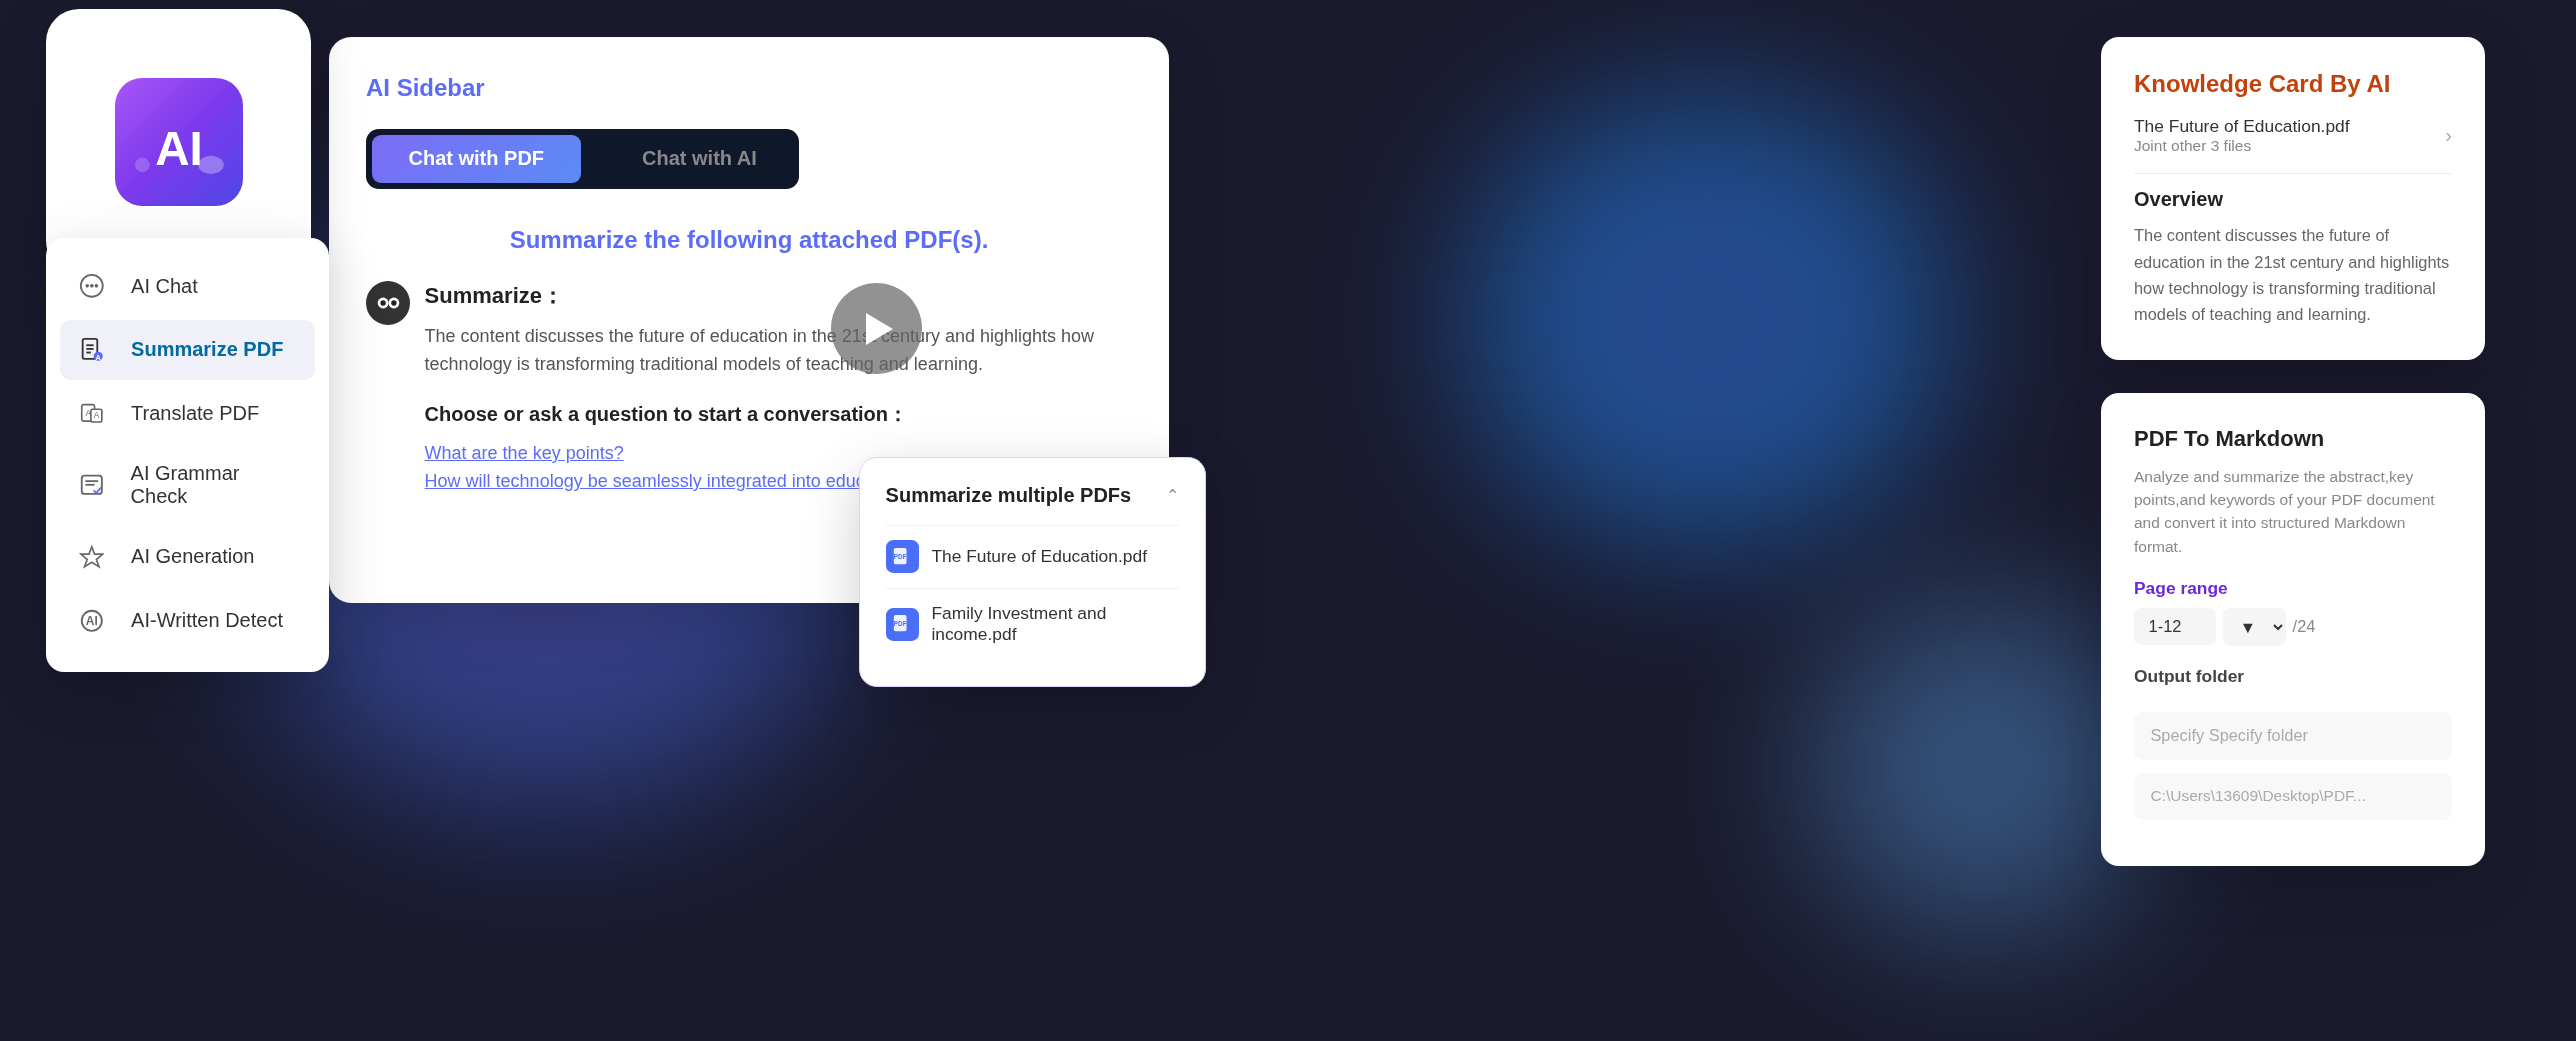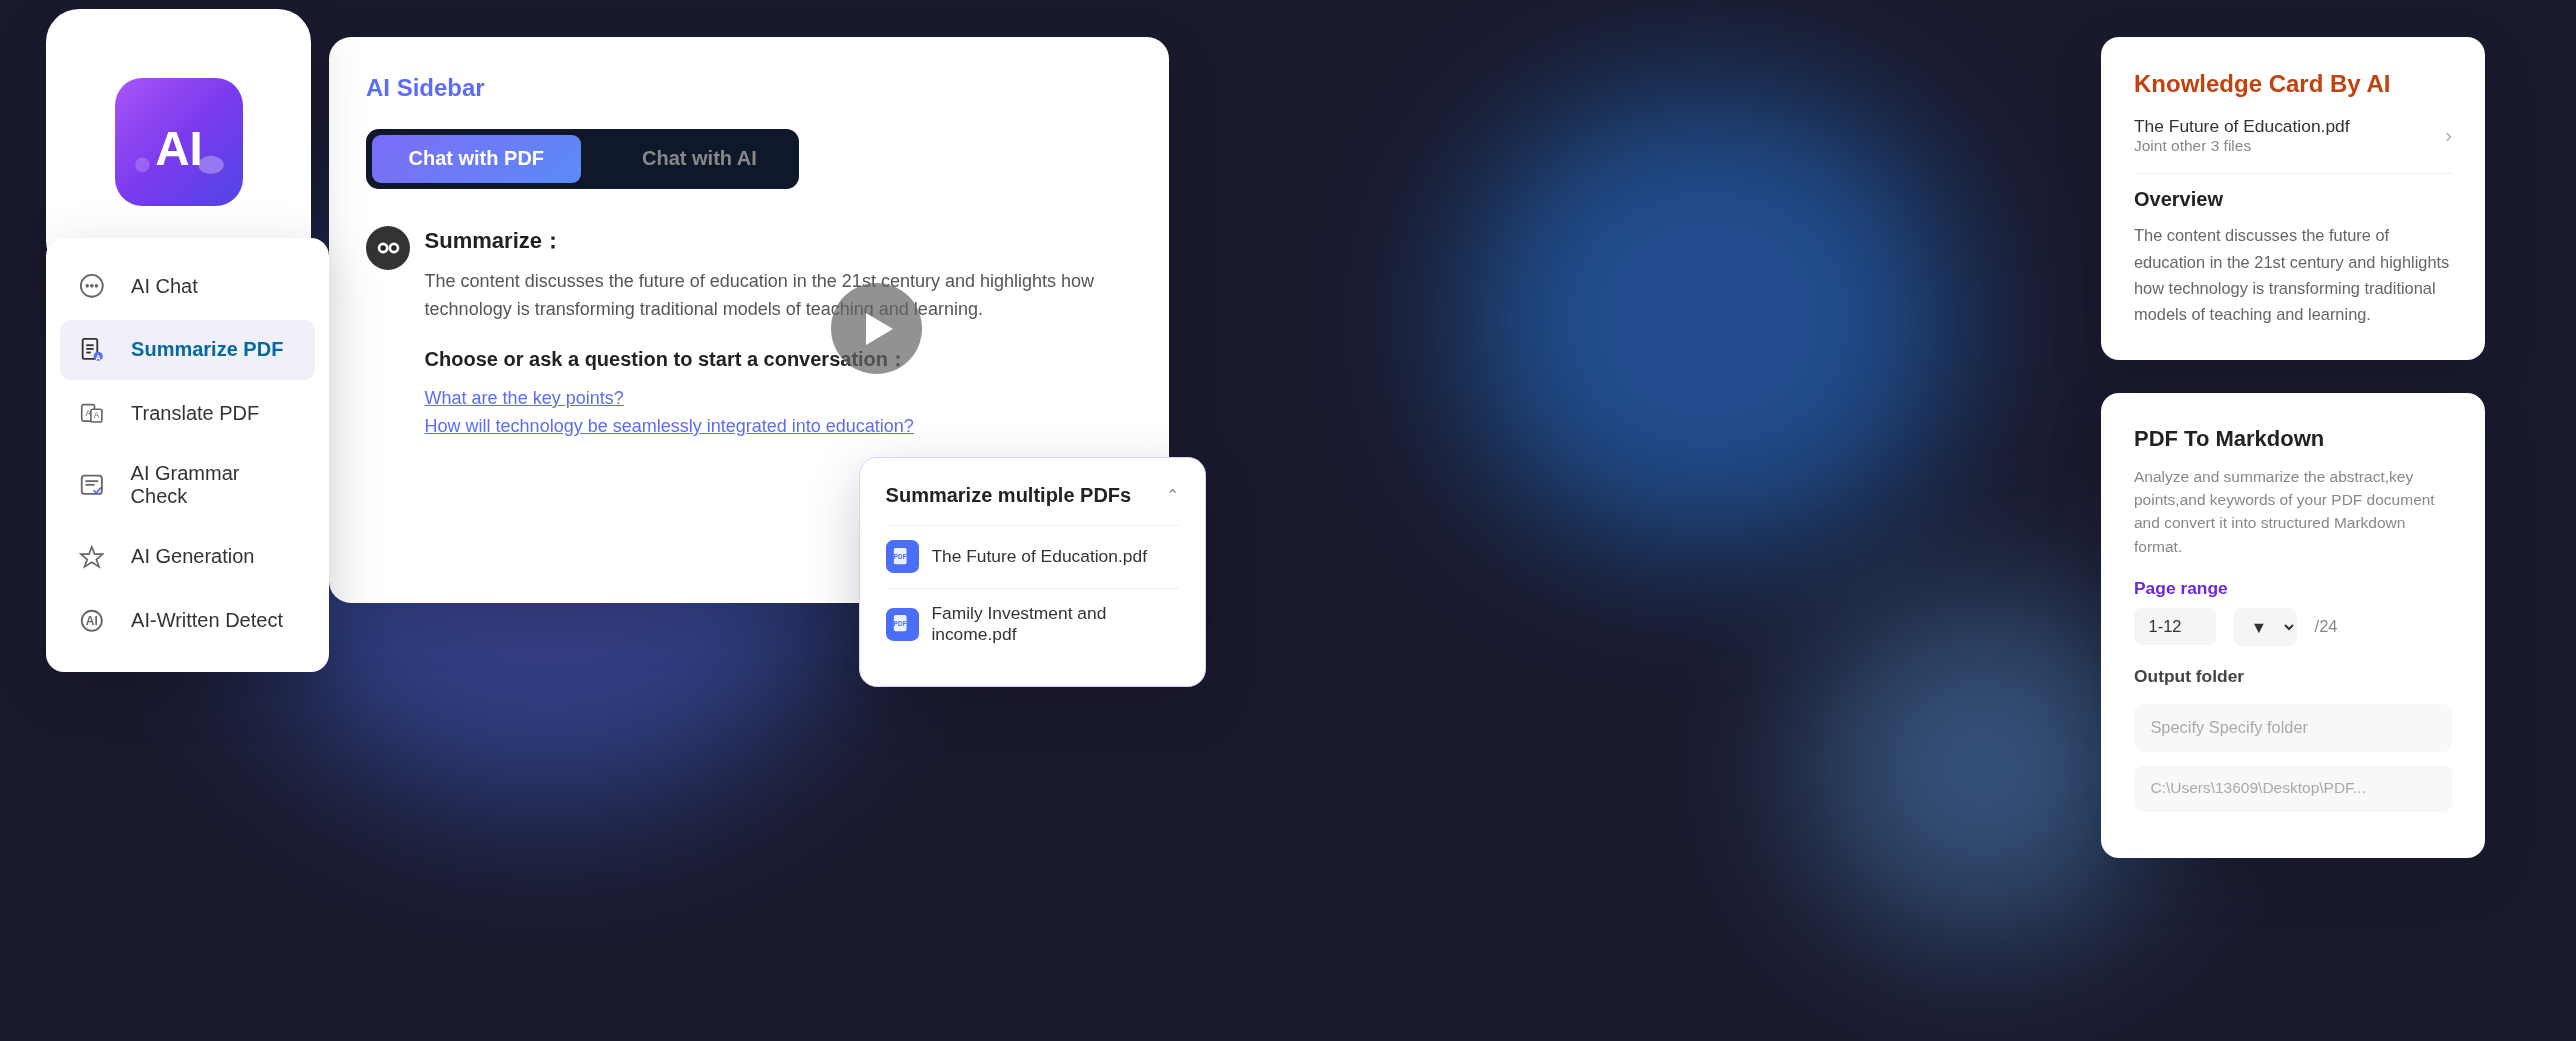--- a/index.html
+++ b/index.html
@@ -359,21 +359,21 @@
     }
     .section-label {
       font-size: 17.4px;
       font-weight: 600;
       color: #6d28d9;
       margin-bottom: 9px;
     }
     .page-range-row {
       display: flex;
       align-items: center;
-      gap: 18px;
+      gap: 7px;
       margin-bottom: 20px;
     }
     .page-range-input {
       background: #f5f5f5;
       border: none;
       border-radius: 7.3px;
       padding: 9px 14.6px;
       font-size: 16.4px;
       color: #333;
       width: 82px;
@@ -388,21 +388,21 @@
       cursor: pointer;
     }
     .page-total {
       font-size: 16.4px;
       color: #888;
     }
     .output-folder-label {
       font-size: 17.4px;
       font-weight: 600;
       color: #444;
-      margin-bottom: 17px;
+      margin-bottom: 25px;
     }
     .output-folder-box {
       background: #f8f8f8;
       border-radius: 9px;
       padding: 14.6px 16.4px;
       margin-bottom: 12.8px;
     }
     .output-folder-placeholder {
       font-size: 16.4px;
       color: #aaa;
@@ -504,20 +504,21 @@
 </div>
 
 <div class="ai-sidebar-panel">
   <div class="panel-title">AI Sidebar</div>
 
   <div class="tab-row">
     <button class="tab-btn active">Chat with PDF</button>
     <button class="tab-btn inactive">Chat with AI</button>
   </div>
 
+  <div class="chat-prompt">Summarize the following attached PDF(s).</div>
 
   <div class="ai-message">
     <div class="ai-avatar">
       <svg width="27" height="18" viewBox="0 0 30 20" fill="none">
           <circle cx="9" cy="10" r="6" fill="#fff"></circle>
           <circle cx="21" cy="10" r="6" fill="#fff"></circle>
           <circle cx="9" cy="10" r="3" fill="#222"></circle>
           <circle cx="21" cy="10" r="3" fill="#222"></circle>
         </svg>
     </div>

